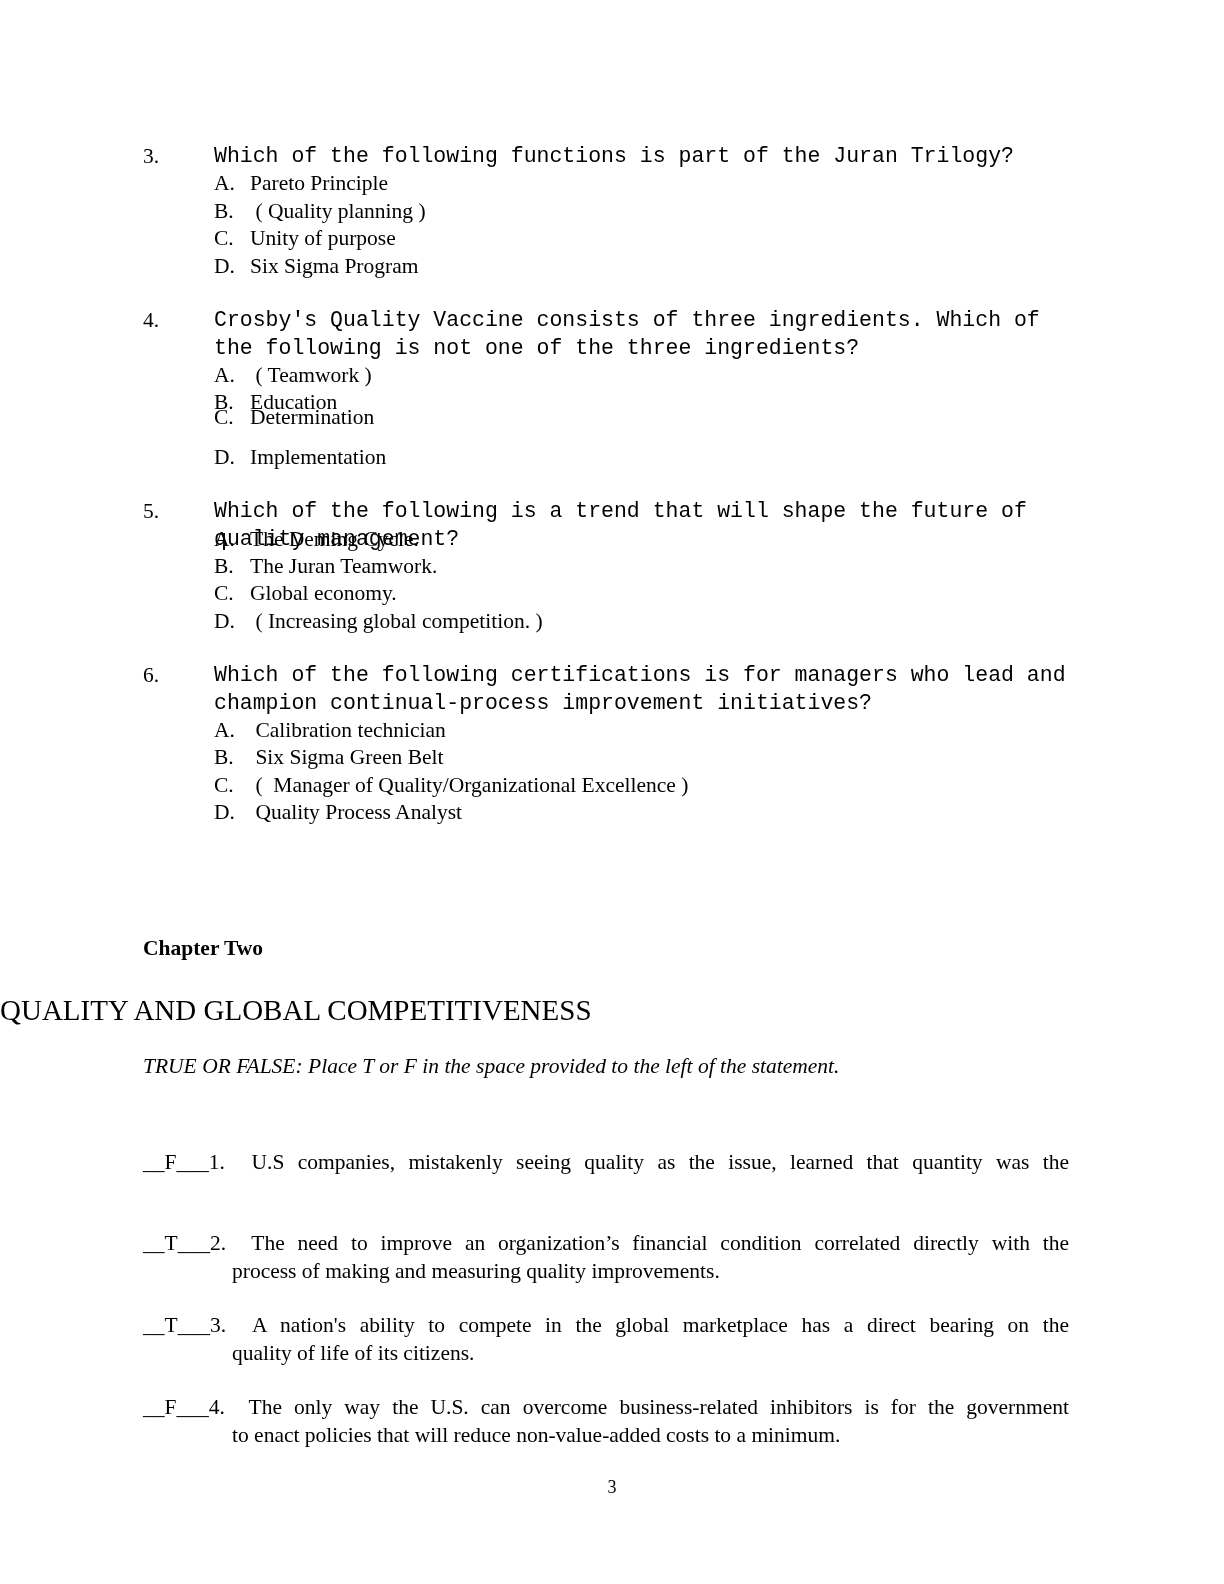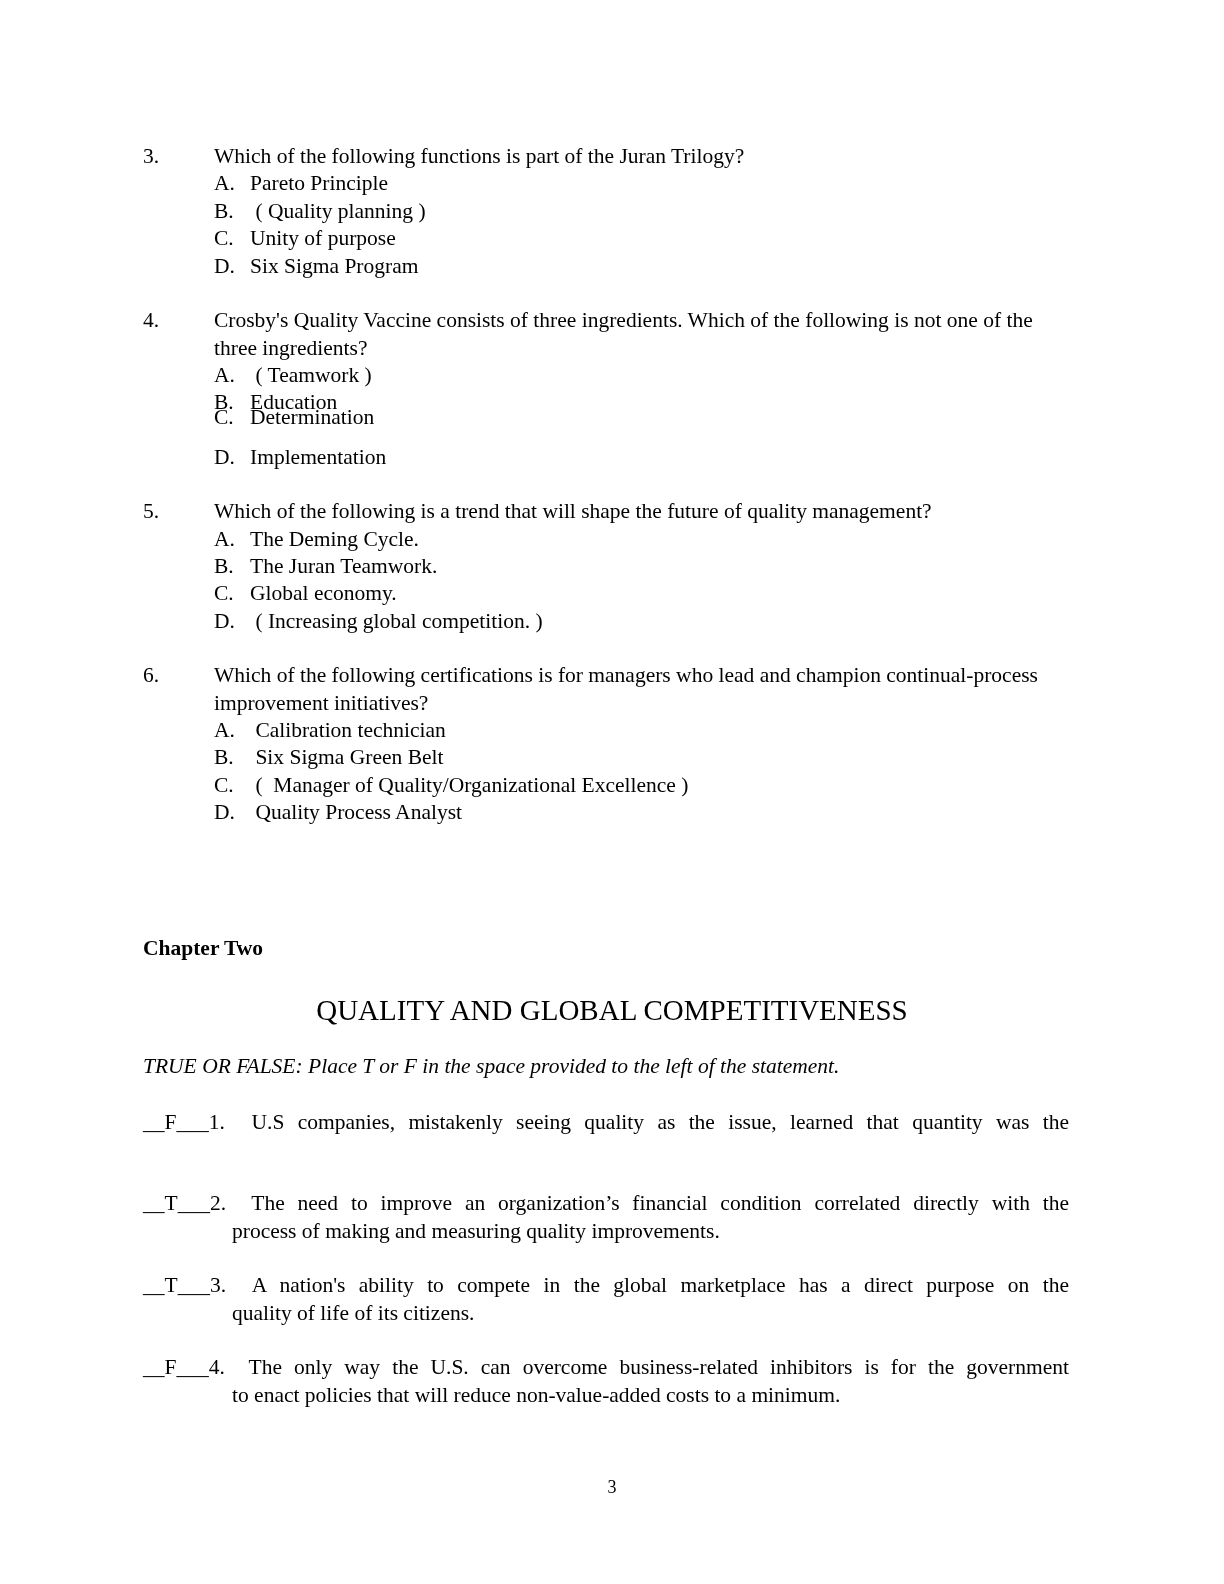--- a/index.html
+++ b/index.html
@@ -4,28 +4,28 @@
   <style>
     html, body { margin: 0; padding: 0; background: #ffffff; }
     body {
       width: 1224px; height: 1584px; position: relative; overflow: hidden;
       font-family: "Liberation Serif", "DejaVu Serif", serif;
       color: #000000;
     }
     .page { position: absolute; left: 0; top: 0; width: 1224px; height: 1584px; }
     .txt { position: absolute; font-size: 21.5px; line-height: 27.5px; white-space: nowrap; }
     .mcq-num { position: absolute; left: 143px; }
-    .mcq-q { position: absolute; left: 214px; width: 860px; white-space: normal; }
+    .mcq-q { position: absolute; left: 214px; width: 860px; white-space: normal; font-family: Liberation Mono, monospace; }
     .opt { position: absolute; left: 214px; }
     .opt-letter { display: inline-block; width: 36px; }
     .chapter { left: 143px; top: 935px; font-weight: bold; }
-    .title { left: 0; width: 1224px; text-align: center; top: 993px; font-size: 29px; line-height: 34px; }
+    .title { left: 0; width: 1224px; text-align: left; top: 993px; font-size: 29px; line-height: 34px; }
     .instr { left: 143px; top: 1053px; font-style: italic; }
     .tf { position: absolute; left: 143px; width: 926px; font-size: 21.5px; line-height: 27.5px; }
-    .tf-line1 { text-align: justify; text-align-last: justify; white-space: nowrap; }
+    .tf-line1 { text-align: justify; text-align-last: justify; white-space: nowrap; margin-top: 40px; }
     .tf-line2 { padding-left: 89px; white-space: nowrap; }
     .pagenum { left: 0; width: 1224px; text-align: center; top: 1474px; font-size: 18px; }
   </style>
 </head>
 <body>
 
 <div class="page">
 
   <div>
     <span class="txt mcq-num" style="top:143px">3.</span>
@@ -70,21 +70,21 @@
   <div class="tf" style="top:1109px">
     <div class="tf-line1"><span>__F___1.</span>&nbsp; <span>U.S companies, mistakenly seeing quality as the issue, learned that quantity was the</span></div>
   </div>
 
   <div class="tf" style="top:1190px">
     <div class="tf-line1"><span>__T___2.</span>&nbsp; <span>The need to improve an organization’s financial condition correlated directly with the</span></div>
     <div class="tf-line2">process of making and measuring quality improvements.</div>
   </div>
 
   <div class="tf" style="top:1272px">
-    <div class="tf-line1"><span>__T___3.</span>&nbsp; <span>A nation's ability to compete in the global marketplace has a direct purpose on the</span></div>
+    <div class="tf-line1"><span>__T___3.</span>&nbsp; <span>A nation's ability to compete in the global marketplace has a direct bearing on the</span></div>
     <div class="tf-line2">quality of life of its citizens.</div>
   </div>
 
   <div class="tf" style="top:1354px">
     <div class="tf-line1"><span>__F___4.</span>&nbsp; <span>The only way the U.S. can overcome business-related inhibitors is for the government</span></div>
     <div class="tf-line2">to enact policies that will reduce non-value-added costs to a minimum.</div>
   </div>
 
   <div class="txt pagenum">3</div>
 </div>

